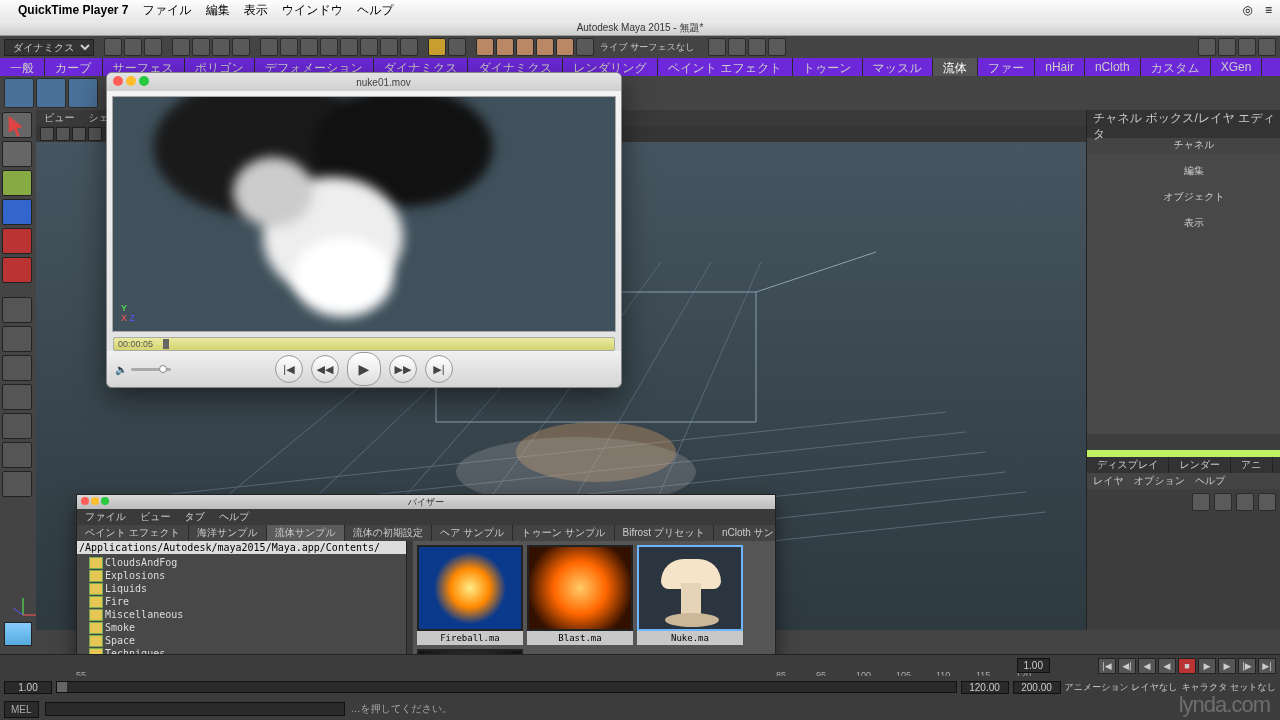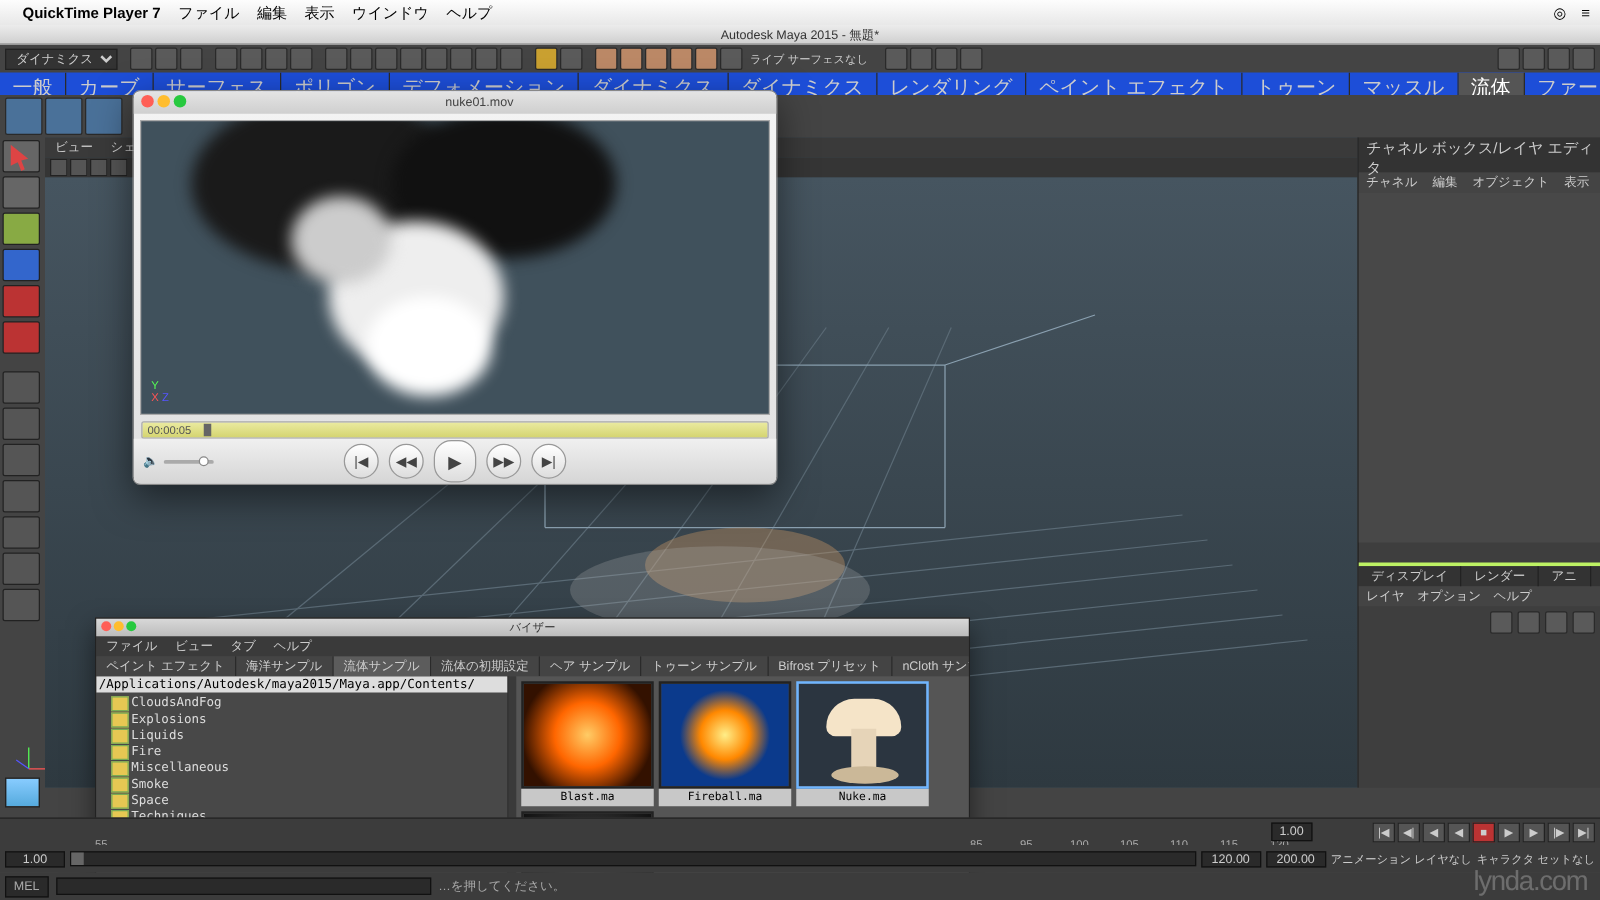--- a/index.html
+++ b/index.html
@@ -16,21 +16,21 @@
 
 .maya-titlebar { height: 16px; background: linear-gradient(#ececec,#cfcfcf); font-size: 10px; display: flex; align-items: center; justify-content: center; color: #333; border-bottom: 1px solid #999; }
 
 
 .maya-toolrow { height: 22px; background: #444; display: flex; align-items: center; padding: 0 4px; gap: 2px; }
 .mode-select { background: #333; color: #ccc; font-size: 10px; border: 1px solid #222; padding: 1px 4px; width: 90px; }
 .tool-icon { width: 18px; height: 18px; background: #5a5a5a; border: 1px solid #2a2a2a; border-radius: 2px; }
 .tool-sep { width: 6px; }
 
 
-.shelf-tabs { height: 18px; background: #1d4ed8; display: flex; font-size: 16px; color: #ccc; overflow: hidden; }
+.shelf-tabs { height: 18px; background: #6d28d9; display: flex; font-size: 12px; color: #ccc; overflow: hidden; }
 .shelf-tabs .tab { padding: 2px 10px; border-right: 1px solid #2a2a2a; white-space: nowrap; }
 .shelf-tabs .tab.active { background: #555; color: #fff; }
 
 
 .shelf-row { height: 34px; background: #444; display: flex; align-items: center; padding-left: 4px; gap: 2px; }
 .shelf-ico { width: 30px; height: 30px; border: 1px solid #2a2a2a; border-radius: 2px; }
 
 
 .left-tools { position: absolute; left: 0; top: 110px; width: 36px; display: flex; flex-direction: column; gap: 3px; background: #444; padding: 2px; }
 .left-tools .lt { width: 30px; height: 26px; border: 1px solid #222; border-radius: 2px; }
@@ -75,23 +75,23 @@
 .tree-item::before { content: ""; width: 12px; height: 10px; background: #e6c753; border: 1px solid #7a5; position: absolute; left: 8px; top: 1px; }
 .visor-thumbs { flex: 1; background: #555; padding: 4px; display: flex; flex-wrap: wrap; gap: 4px; align-content: flex-start; overflow:hidden; border-left:6px solid #3a3a3a;}
 .thumb { width: 106px; }
 .thumb .img { width: 106px; height: 86px; border: 2px solid #222; }
 .thumb.selected .img { border-color: #6fb5ff; }
 .thumb .cap { height: 14px; background: #c8c8c8; font-size: 9px; font-family: monospace; text-align: center; color: #000; line-height: 14px; }
 
 
 .channelbox { position: absolute; right: 0; top: 110px; width: 194px; bottom: 90px; background: #3e3e3e; border-left: 1px solid #222; }
 .cb-title { height: 28px; background: #333; font-size: 12px; color: #ccc; padding-left: 6px; line-height: 16px; }
-.cb-tabs { height: 16px; background: #444; font-size: 10px; color: #ccc; display: flex; gap: 12px; padding-left: 6px; align-items: center; }
+.cb-tabs { height: 16px; background: #444; font-size: 10px; color: #ccc; display: flex; gap: 12px; padding-left: 21px; align-items: center; flex-direction: column; }
 .cb-empty { flex: 1; background: #484848; }
-.cb-display { position: absolute; bottom: 0; left: 0; right: 0; height: 180px; background: #3e3e3e; border-top: 3px solid #bef264; }
+.cb-display { position: absolute; bottom: 0; left: 0; right: 0; height: 180px; background: #3e3e3e; border-top: 7px solid #bef264; }
 .cb-dtabs { height: 16px; background: #333; display: flex; font-size: 10px; color: #ccc; }
 .cb-dtabs span { padding: 1px 10px; border-right: 1px solid #222; }
 .cb-dmenu { height: 16px; background: #444; font-size: 10px; color: #ccc; display: flex; gap: 10px; padding-left: 6px; align-items: center; }
 
 
 .timeline { position: absolute; left: 0; right: 0; bottom: 44px; height: 22px; background: #3c3c3c; border-top: 1px solid #222; display: flex; align-items: center; }
 .timeline .axis { position:absolute; left:76px; right:0; bottom:6px; }
 .timeline .ticklabel { position: absolute; font-size: 9px; color: #aaa; }
 .rangeslider { position: absolute; left: 0; right: 0; bottom: 22px; height: 22px; background: #3c3c3c; display: flex; align-items: center; padding: 0 4px; gap: 4px; }
 .rangeslider input { width: 48px; background: #2a2a2a; color: #ccc; border: 1px solid #111; font-size: 10px; text-align: center; }
@@ -313,26 +313,26 @@
         <div class="tree-item">Liquids</div>
         <div class="tree-item">Fire</div>
         <div class="tree-item">Miscellaneous</div>
         <div class="tree-item">Smoke</div>
         <div class="tree-item">Space</div>
         <div class="tree-item">Techniques</div>
       </div>
     </div>
     <div class="visor-thumbs">
       <div class="thumb">
+        <div class="img" style="background:radial-gradient(circle at 50% 50%, #ffee88, #ff8800 30%, #0b3a8c 55%)"></div>
+        <div class="cap">Fireball.ma</div>
+      </div>
+      <div class="thumb">
         <div class="img" style="background:radial-gradient(circle at 50% 50%, #ffcc66, #ff6600 40%, #331100 80%)"></div>
         <div class="cap">Blast.ma</div>
-      </div>
-      <div class="thumb">
-        <div class="img" style="background:radial-gradient(circle at 50% 50%, #ffee88, #ff8800 30%, #0b3a8c 55%)"></div>
-        <div class="cap">Fireball.ma</div>
       </div>
       <div class="thumb selected">
         <div class="img" style="background:linear-gradient(#2b3540,#2b3540);position:relative">
             <div style="position:absolute;left:22px;top:12px;width:60px;height:30px;background:#f5e4c8;border-radius:30px 30px 10px 10px"></div>
             <div style="position:absolute;left:42px;top:36px;width:20px;height:36px;background:#e6d4b8"></div>
             <div style="position:absolute;left:26px;top:66px;width:54px;height:14px;background:#cbb898;border-radius:50%"></div>
           </div>
         <div class="cap">Nuke.ma</div>
       </div>
       <div class="thumb">

